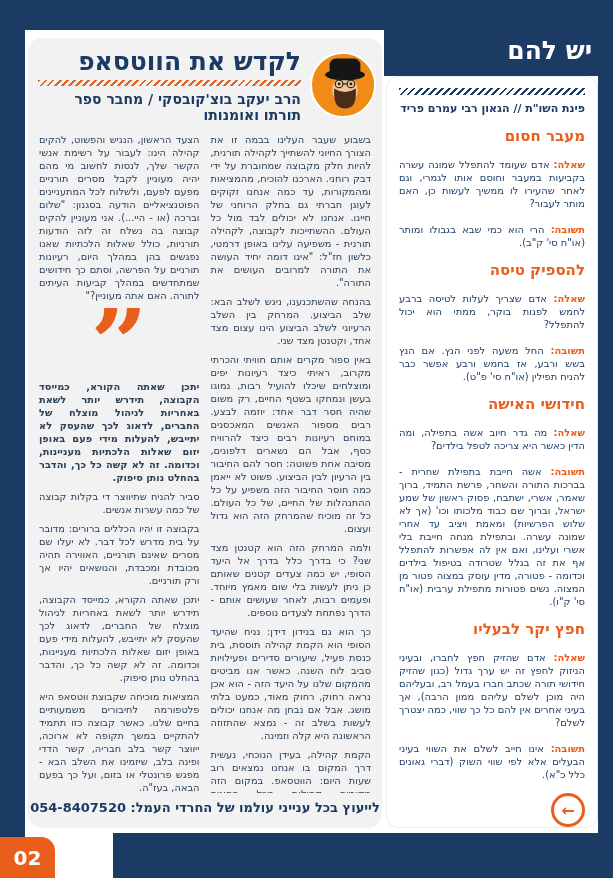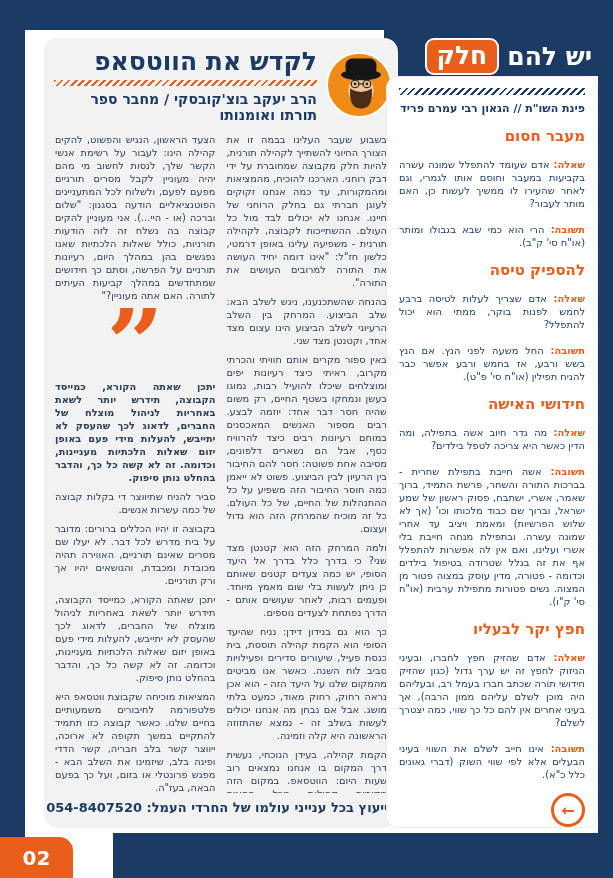--- a/index.html
+++ b/index.html
@@ -10,27 +10,27 @@
   }
   
   .frame{position:absolute;background:#1b3a64;}
   .frame-top{left:0;top:0;width:613px;height:30px;}
   .frame-left{left:0;top:0;width:25px;height:837px;}
   .frame-right{left:598px;top:0;width:15px;height:878px;}
   .frame-topright{left:384px;top:0;width:229px;height:76px;}
   .frame-bottom{left:113px;top:833px;width:500px;height:45px;}
   
   .page-badge{
-    position:absolute;left:0;top:837px;width:73px;height:41px;background:#ea5e1b;
+    position:absolute;left:0;top:837px;width:55px;height:41px;background:#ea5e1b;
     border-radius:0 14px 0 0;color:#fff;font-size:20px;font-weight:bold;
     display:flex;align-items:center;justify-content:center;direction:ltr;
   }
   
   .article-card{
-    position:absolute;left:44px;top:38px;width:354px;height:790px;
+    position:absolute;left:28px;top:38px;width:354px;height:790px;
     background:#f2f2f3;border-radius:14px;
   }
   .article-header{display:flex;direction:rtl;align-items:center;gap:9px;padding:10px 6px 2px 10px;}
   .avatar-wrap{flex:0 0 auto;width:62px;height:62px;border-radius:50%;overflow:hidden;border:2px solid #ffffff;background:#ef8b16;}
   .title-block{flex:1 1 auto;min-width:0;}
   .article-title{margin:0 0 4px;font-size:25px;line-height:1.1;font-weight:bold;color:#1b3a64;text-align:right;}
   .hatch-orange{height:6px;background:repeating-linear-gradient(135deg,#ea5e1b 0 2px,transparent 2px 5px);margin:2px 0 5px;}
   .article-author{font-size:14px;font-weight:bold;color:#1b3a64;text-align:right;}
   .cols{display:flex;direction:rtl;gap:11px;padding:8px 11px 0 11px;height:660px;overflow:hidden;}
   .col{flex:1 1 0;min-width:0;}
@@ -129,21 +129,20 @@
   </div>
 
   <div class="article-footer">
     <span>לייעוץ בכל ענייני עולמו של החרדי העמל:</span>
     <span class="phone">054-8407520</span>
   </div>
 </div>
 
 <div class="qa-title">
   <span class="t1">יש להם</span>
-  <span class="t2">חלק</span>
 </div>
 
 <div class="qa-card">
   <div class="hatch-navy"></div>
   <div class="qa-subtitle">פינת השו"ת // הגאון רבי עמרם פריד</div>
 
   <div class="qa-section">
     <h3>מעבר חסום</h3>
     <p><b class="qa-label">שאלה:</b> <span>אדם שעומד להתפלל שמונה עשרה בקביעות במעבר וחוסם אותו לגמרי, וגם לאחר שהעירו לו ממשיך לעשות כן, האם מותר לעבור?</span></p>
     <p><b class="qa-label">תשובה:</b> <span>הרי הוא כמי שבא בגבולו ומותר (או"ח סי' ק"ב).</span></p>

